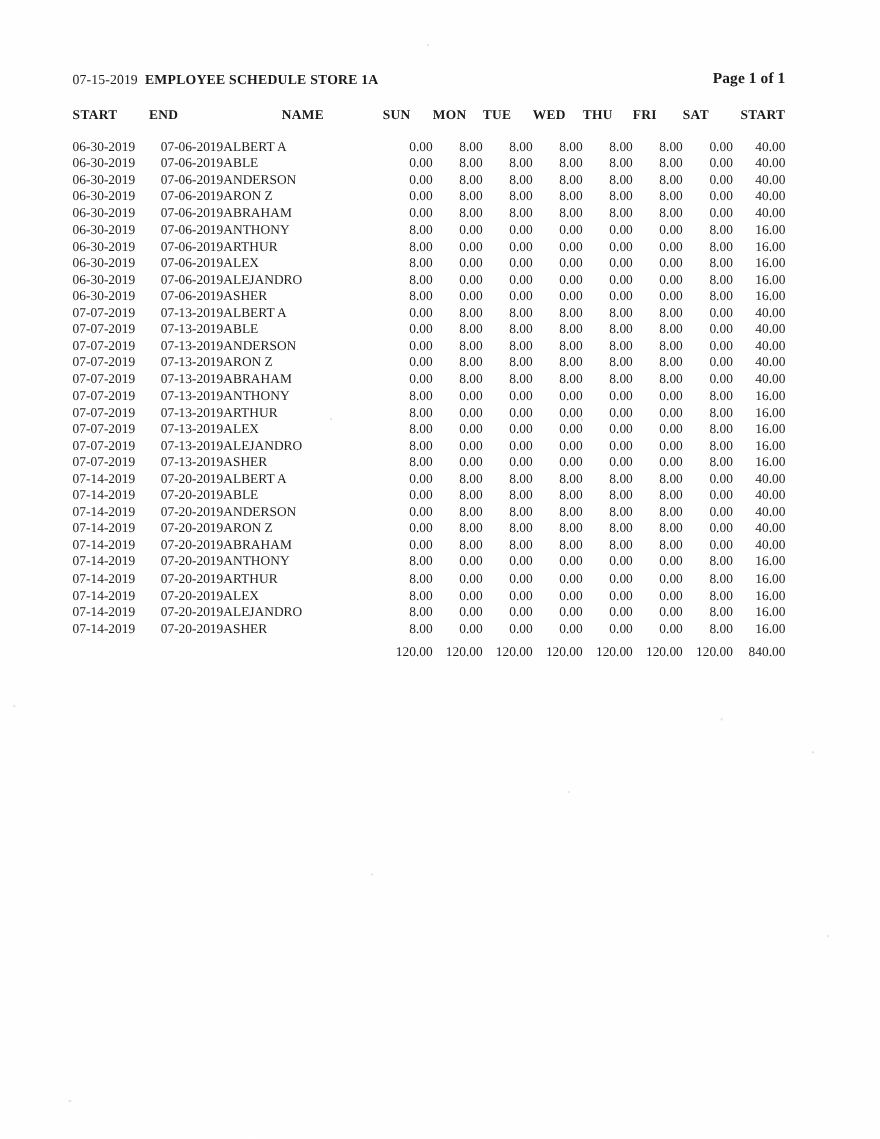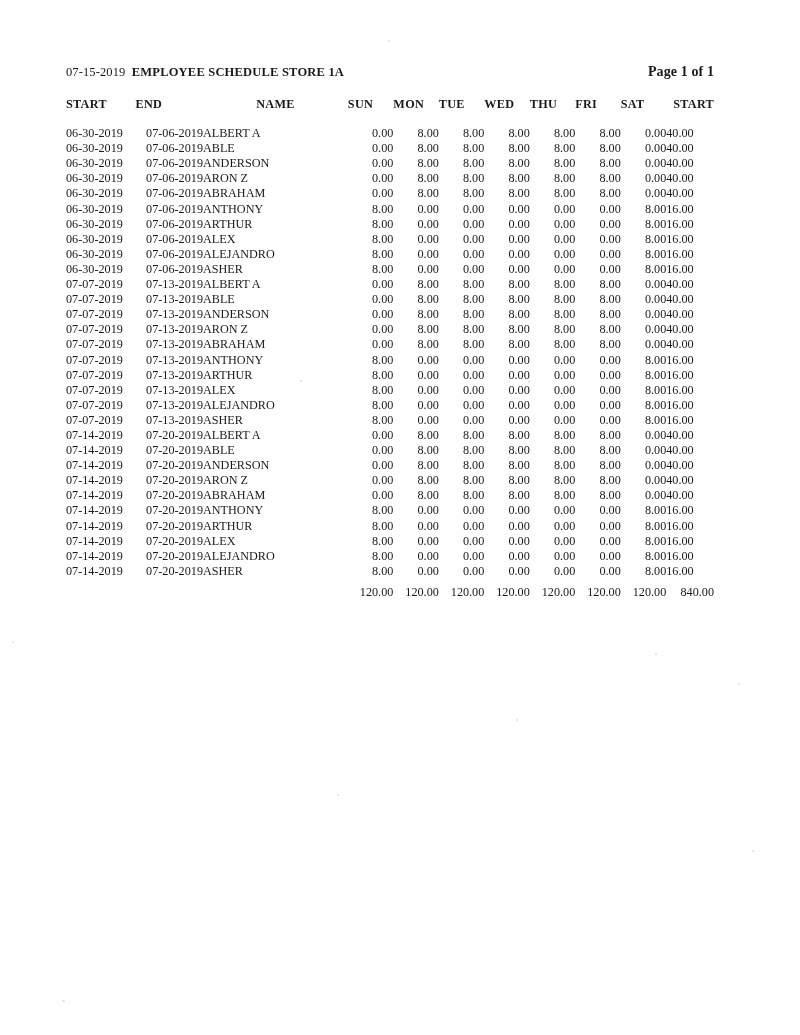--- a/index.html
+++ b/index.html
@@ -78,21 +78,21 @@
     letter-spacing: 0.3px;
     padding-bottom: 14px;
     vertical-align: top;
   }
 
   
   .col-start { width: 70px;  text-align: left;  }
   .col-end   { width: 68px;  text-align: right;  }
   .col-name  { width: 148px; text-align: left;  }
   .col-day   { width: 46px;  text-align: right; }
-  .col-total { width: 48px;  text-align: left; }
+  .col-total { width: 48px;  text-align: right; }
 
   thead .col-start { text-align: left; padding-left: 2px; }
   thead .col-end   { text-align: left; padding-left: 2px; }
   thead .col-name  { text-align: center; padding-left: 2px; }
   thead .col-day   { text-align: left; padding-right: 2px; }
   thead .col-total { text-align: right; padding-right: 1px; }
 
   tbody .col-day   { padding-right: 2px; }
   tbody .col-total { padding-right: 1px; }
   tbody .col-name  { padding-left: 2px; }

